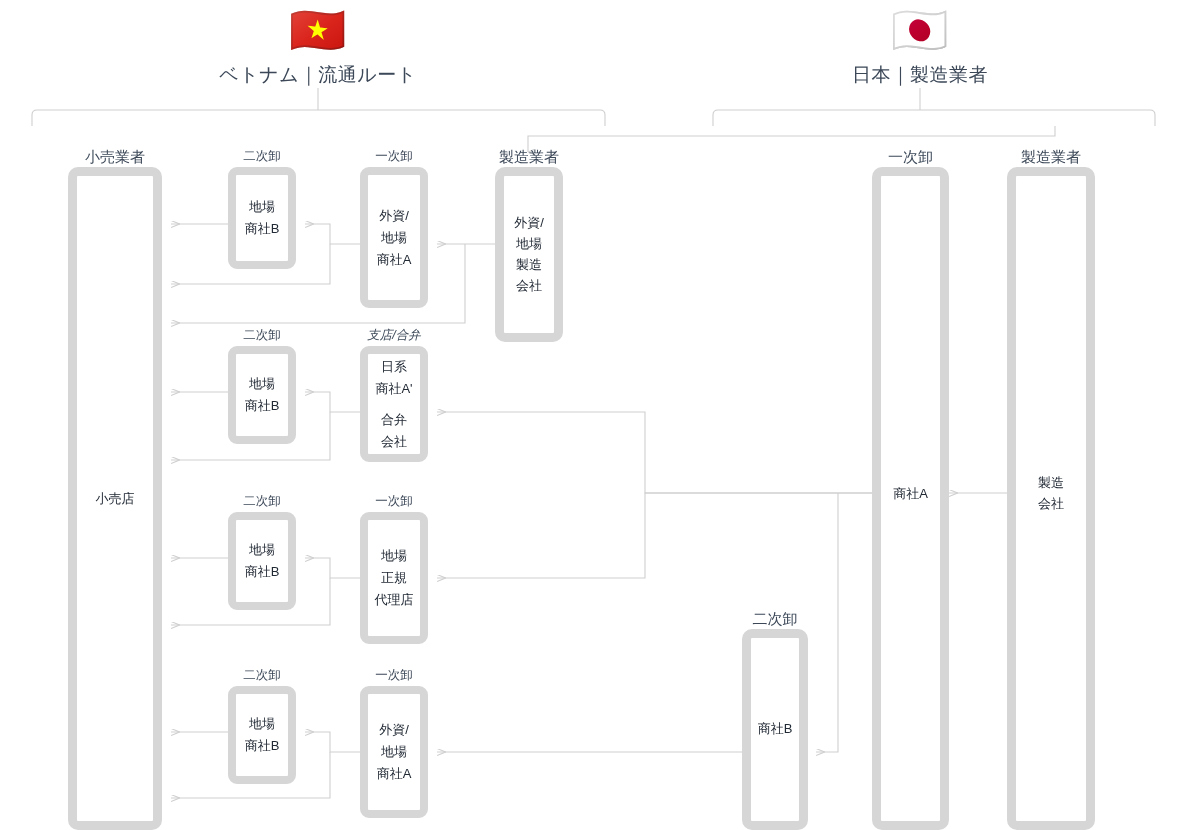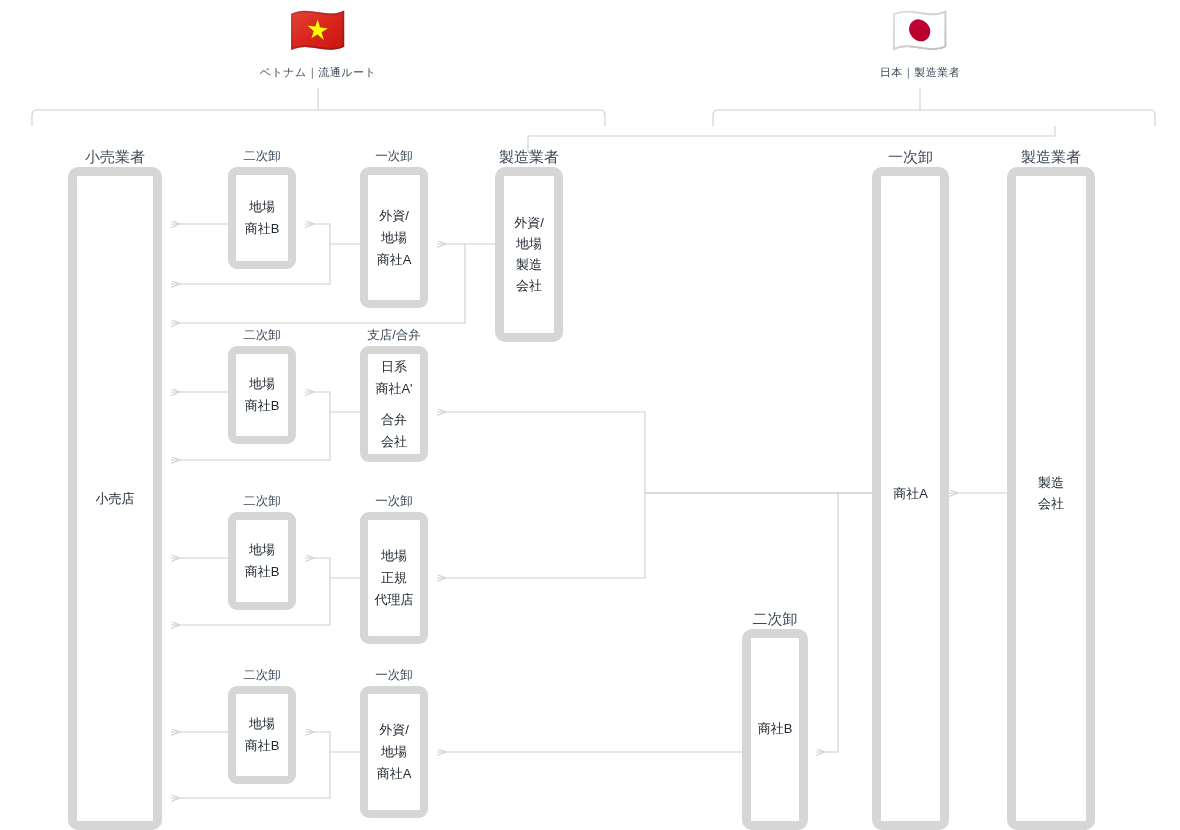--- a/index.html
+++ b/index.html
@@ -7,21 +7,21 @@
     width:1180px;height:830px;position:relative;overflow:hidden;
     font-family:"Liberation Sans","DejaVu Sans",sans-serif;
     color:#2f3640;
   }
   #stage{position:absolute;inset:0;width:1180px;height:830px;}
   svg.lines{position:absolute;left:0;top:0;width:1180px;height:830px;pointer-events:none;}
 
   
   .region-head{position:absolute;text-align:center;}
   .flag{font-size:46px;line-height:52px;height:58px;display:block;}
-  .region-title{font-size:11px;color:#3c4858;letter-spacing:.5px;white-space:nowrap;}
+  .region-title{font-size:19px;color:#3c4858;letter-spacing:.5px;white-space:nowrap;}
 
   
   .col{
     position:absolute;box-sizing:border-box;
     border:9px solid #d6d6d6;border-radius:10px;background:#fff;
   }
   .col-label{
     position:absolute;text-align:center;font-size:15px;color:#3c4858;
     white-space:nowrap;
   }
@@ -152,21 +152,21 @@
   </div>
 
   <div class="ibox-label" style="left:228px;top:327px;width:68px;">二次卸</div>
   <div class="ibox" style="left:228px;top:346px;width:68px;height:98px;">
     <div class="txt multiline">
         <div>地場</div>
         <div>商社B</div>
       </div>
   </div>
 
-  <div class="ibox-label" style="left:360px;top:327px;width:68px;">支店/合弁</div>
+  <div class="ibox-label" style="left:360px;top:327px;width:68px;font-style:italic;">支店/合弁</div>
   <div class="ibox" style="left:360px;top:346px;width:68px;height:116px;align-items:center;">
     <div class="txt multiline">
         <div>日系</div>
         <div>商社A'</div>
         <div style="height:9px"></div>
         <div>合弁</div>
         <div>会社</div>
       </div>
   </div>
 

